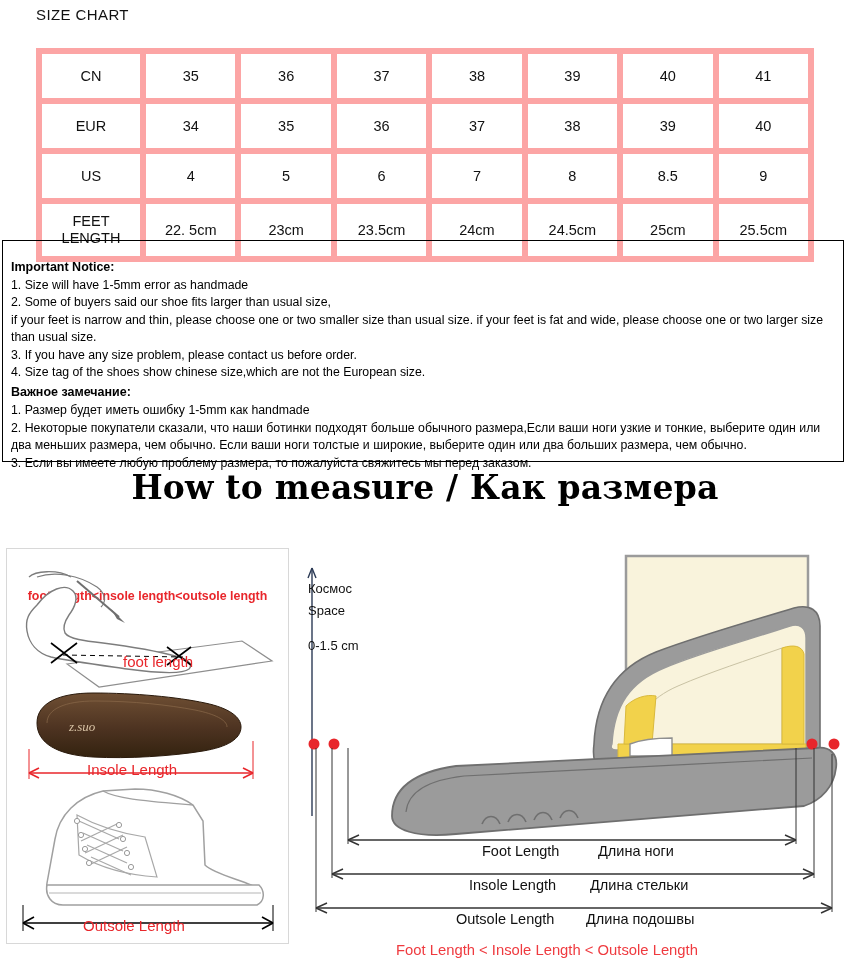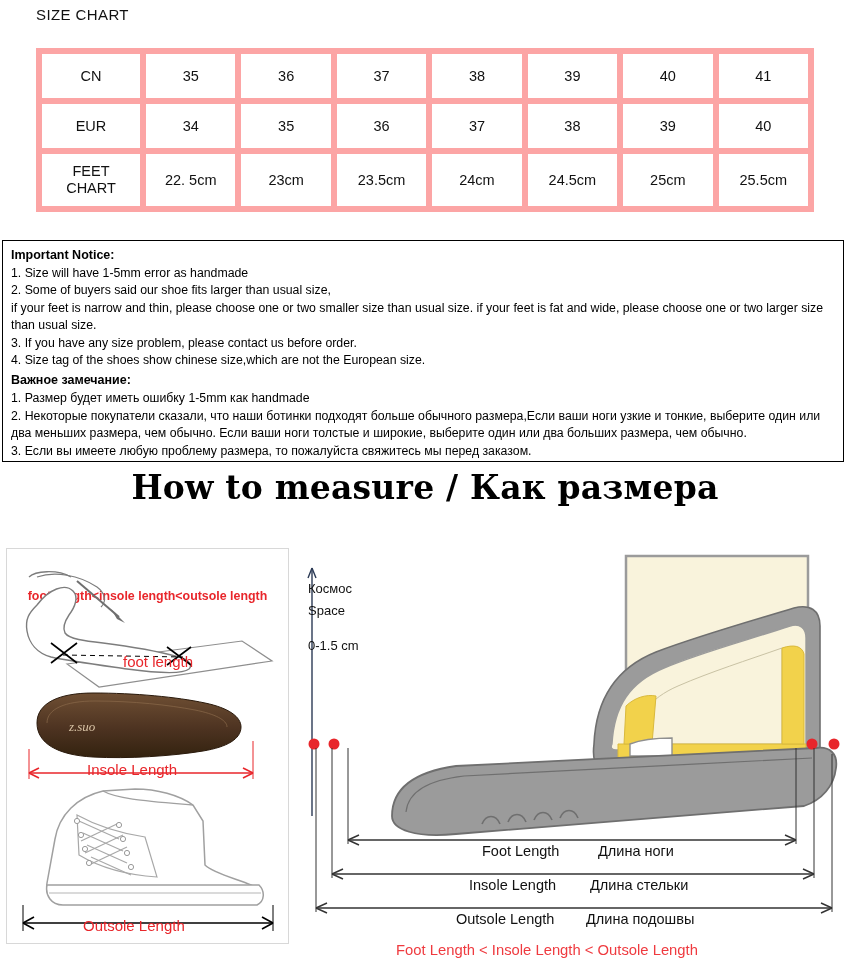--- a/index.html
+++ b/index.html
@@ -66,21 +66,21 @@
     width: 842px;
     height: 222px;
     border: 1px solid #000;
     box-sizing: border-box;
     padding: 6px 8px 0 8px;
   }
   .notice-box .nb-head {
     font-size: 12.5px;
     font-weight: bold;
     line-height: 17px;
-    margin: 0 0 1px 0;
+    margin: 12px 0 1px 0;
   }
   .notice-box .nb-line {
     font-size: 12.3px;
     line-height: 17.4px;
     white-space: nowrap;
   }
   .notice-box .nb-line.wrap {
     white-space: normal;
   }
   .notice-box .nb-head.ru {
@@ -198,23 +198,33 @@
         <td class="rowhead">EUR</td>
         <td>34</td>
         <td>35</td>
         <td>36</td>
         <td>37</td>
         <td>38</td>
         <td>39</td>
         <td>40</td>
       </tr>
       <tr>
+        <td class="rowhead">US</td>
+        <td>4</td>
+        <td>5</td>
+        <td>6</td>
+        <td>7</td>
+        <td>8</td>
+        <td>8.5</td>
+        <td>9</td>
+      </tr>
+      <tr>
         <td class="rowhead">
           <div>FEET</div>
-          <div>CHART</div>
+          <div>LENGTH</div>
         </td>
         <td>22. 5cm</td>
         <td>23cm</td>
         <td>23.5cm</td>
         <td>24cm</td>
         <td>24.5cm</td>
         <td>25cm</td>
         <td>25.5cm</td>
       </tr>
     </tbody>

